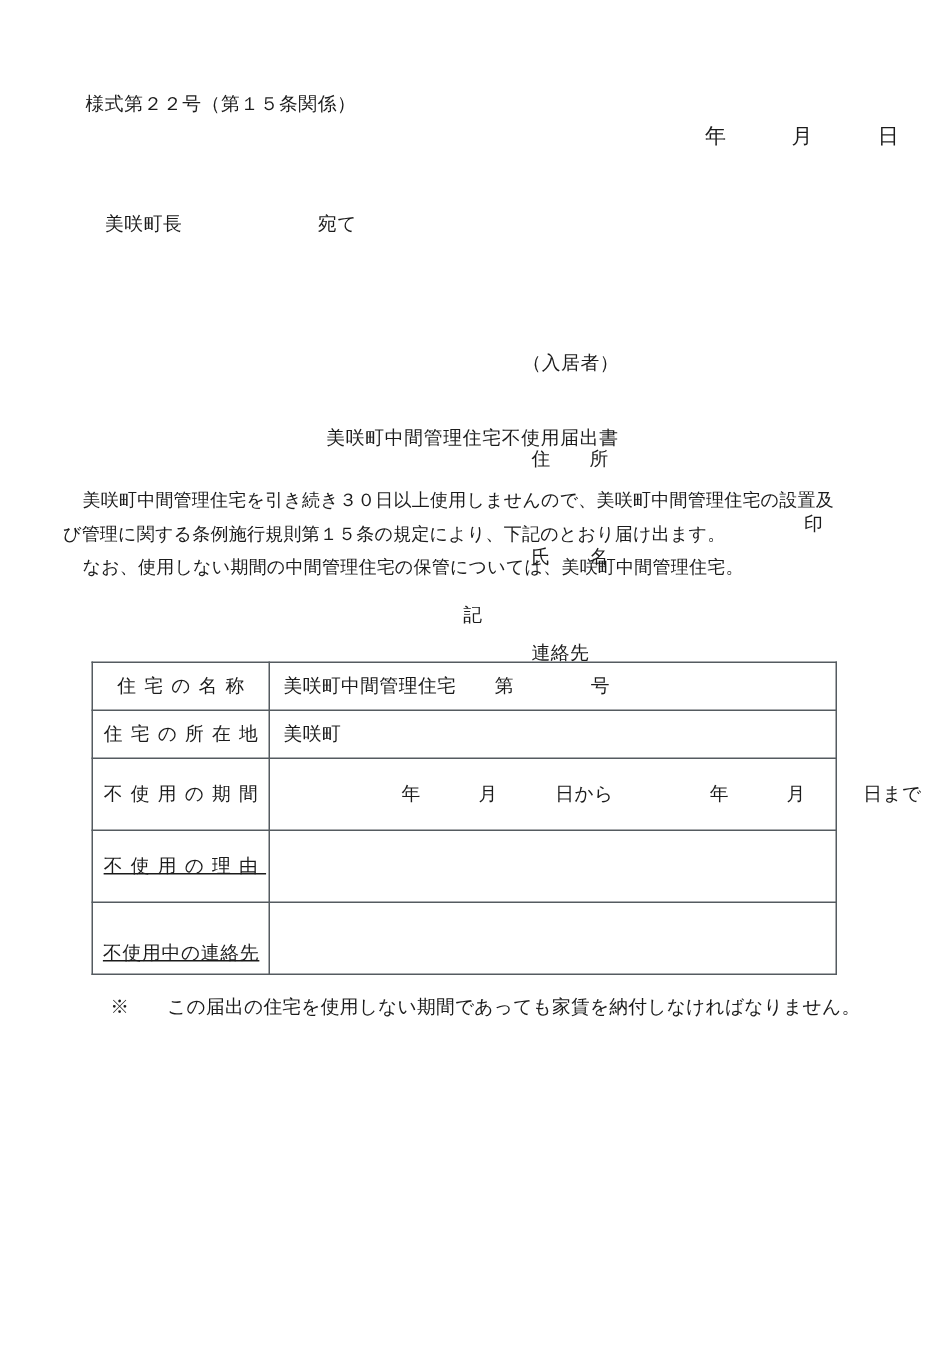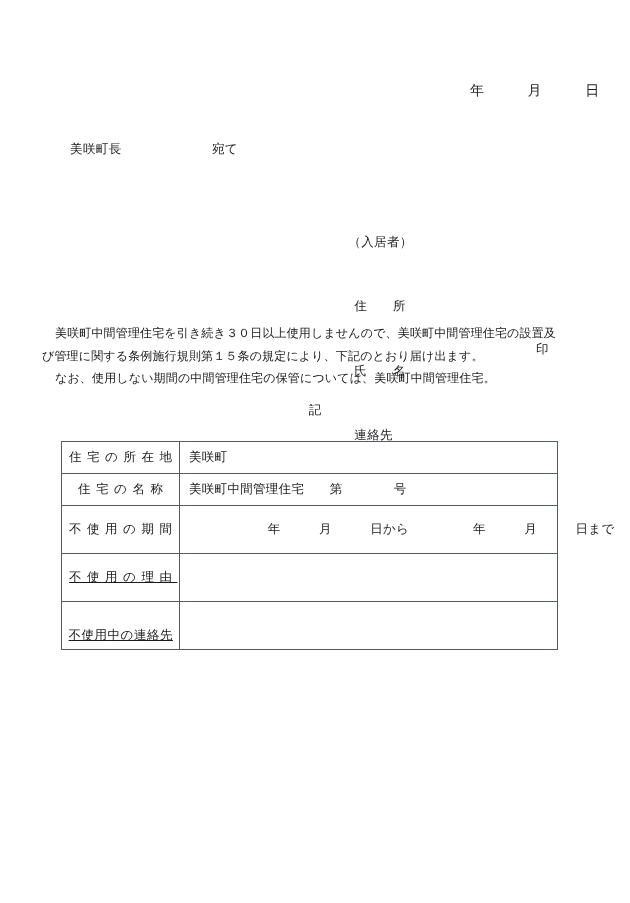--- a/index.html
+++ b/index.html
@@ -161,20 +161,21 @@
     font-size: 12.5px;
     white-space: pre;
     letter-spacing: 0.15px;
   }
 </style>
 </head>
 <body>
 
 <div class="page">
 
+  <div class="form-no">様式第２２号（第１５条関係）</div>
 
   <div class="date-line">年　　　月　　　日</div>
 
   <div class="addressee">美咲町長　　　　　　　宛て</div>
 
   <div class="resident-block">
     <div class="resident-row">
       <span>（入居者）</span>
     </div>
     <div class="resident-row">
@@ -182,41 +183,42 @@
     </div>
     <div class="resident-row">
       <span class="resident-label-indent">氏　　名</span>
       <span class="seal">印</span>
     </div>
     <div class="resident-row">
       <span class="resident-label-indent">連絡先</span>
     </div>
   </div>
 
+  <div class="doc-title">美咲町中間管理住宅不使用届出書</div>
 
   <div class="body-text">
     <p>美咲町中間管理住宅を引き続き３０日以上使用しませんので、美咲町中間管理住宅の設置及び管理に関する条例施行規則第１５条の規定により、下記のとおり届け出ます。</p>
     <p>なお、使用しない期間の中間管理住宅の保管については、美咲町中間管理住宅。</p>
   </div>
 
   <div class="ki">記</div>
 
   <table class="form-table">
     <tbody>
       <tr class="short">
         <td class="label">
+          <span class="lbl">住宅の名称</span>
+        </td>
+        <td class="value">美咲町中間管理住宅　　第　　　　号</td>
+      </tr>
+      <tr class="short">
+        <td class="label">
           <span class="lbl">住宅の所在地</span>
         </td>
         <td class="value">美咲町</td>
-      </tr>
-      <tr class="short">
-        <td class="label">
-          <span class="lbl">住宅の名称</span>
-        </td>
-        <td class="value">美咲町中間管理住宅　　第　　　　号</td>
       </tr>
       <tr class="short">
         <td class="label">
           <span class="lbl">不使用の期間</span>
         </td>
         <td class="value period">
           <span class="inner">年　　　月　　　日から　　　　　年　　　月　　　日まで</span>
         </td>
       </tr>
       <tr class="tall">
@@ -227,14 +229,17 @@
       </tr>
       <tr class="tall">
         <td class="label">
           <span class="lbl tight">不使用中の連絡先</span>
         </td>
         <td class="value"></td>
       </tr>
     </tbody>
   </table>
 
+  <div class="footnote">
+    <span>※</span><span>　　この届出の住宅を使用しない期間であっても家賃を納付しなければなりません。</span>
+  </div>
 
 </div>
 
 </body></html>

